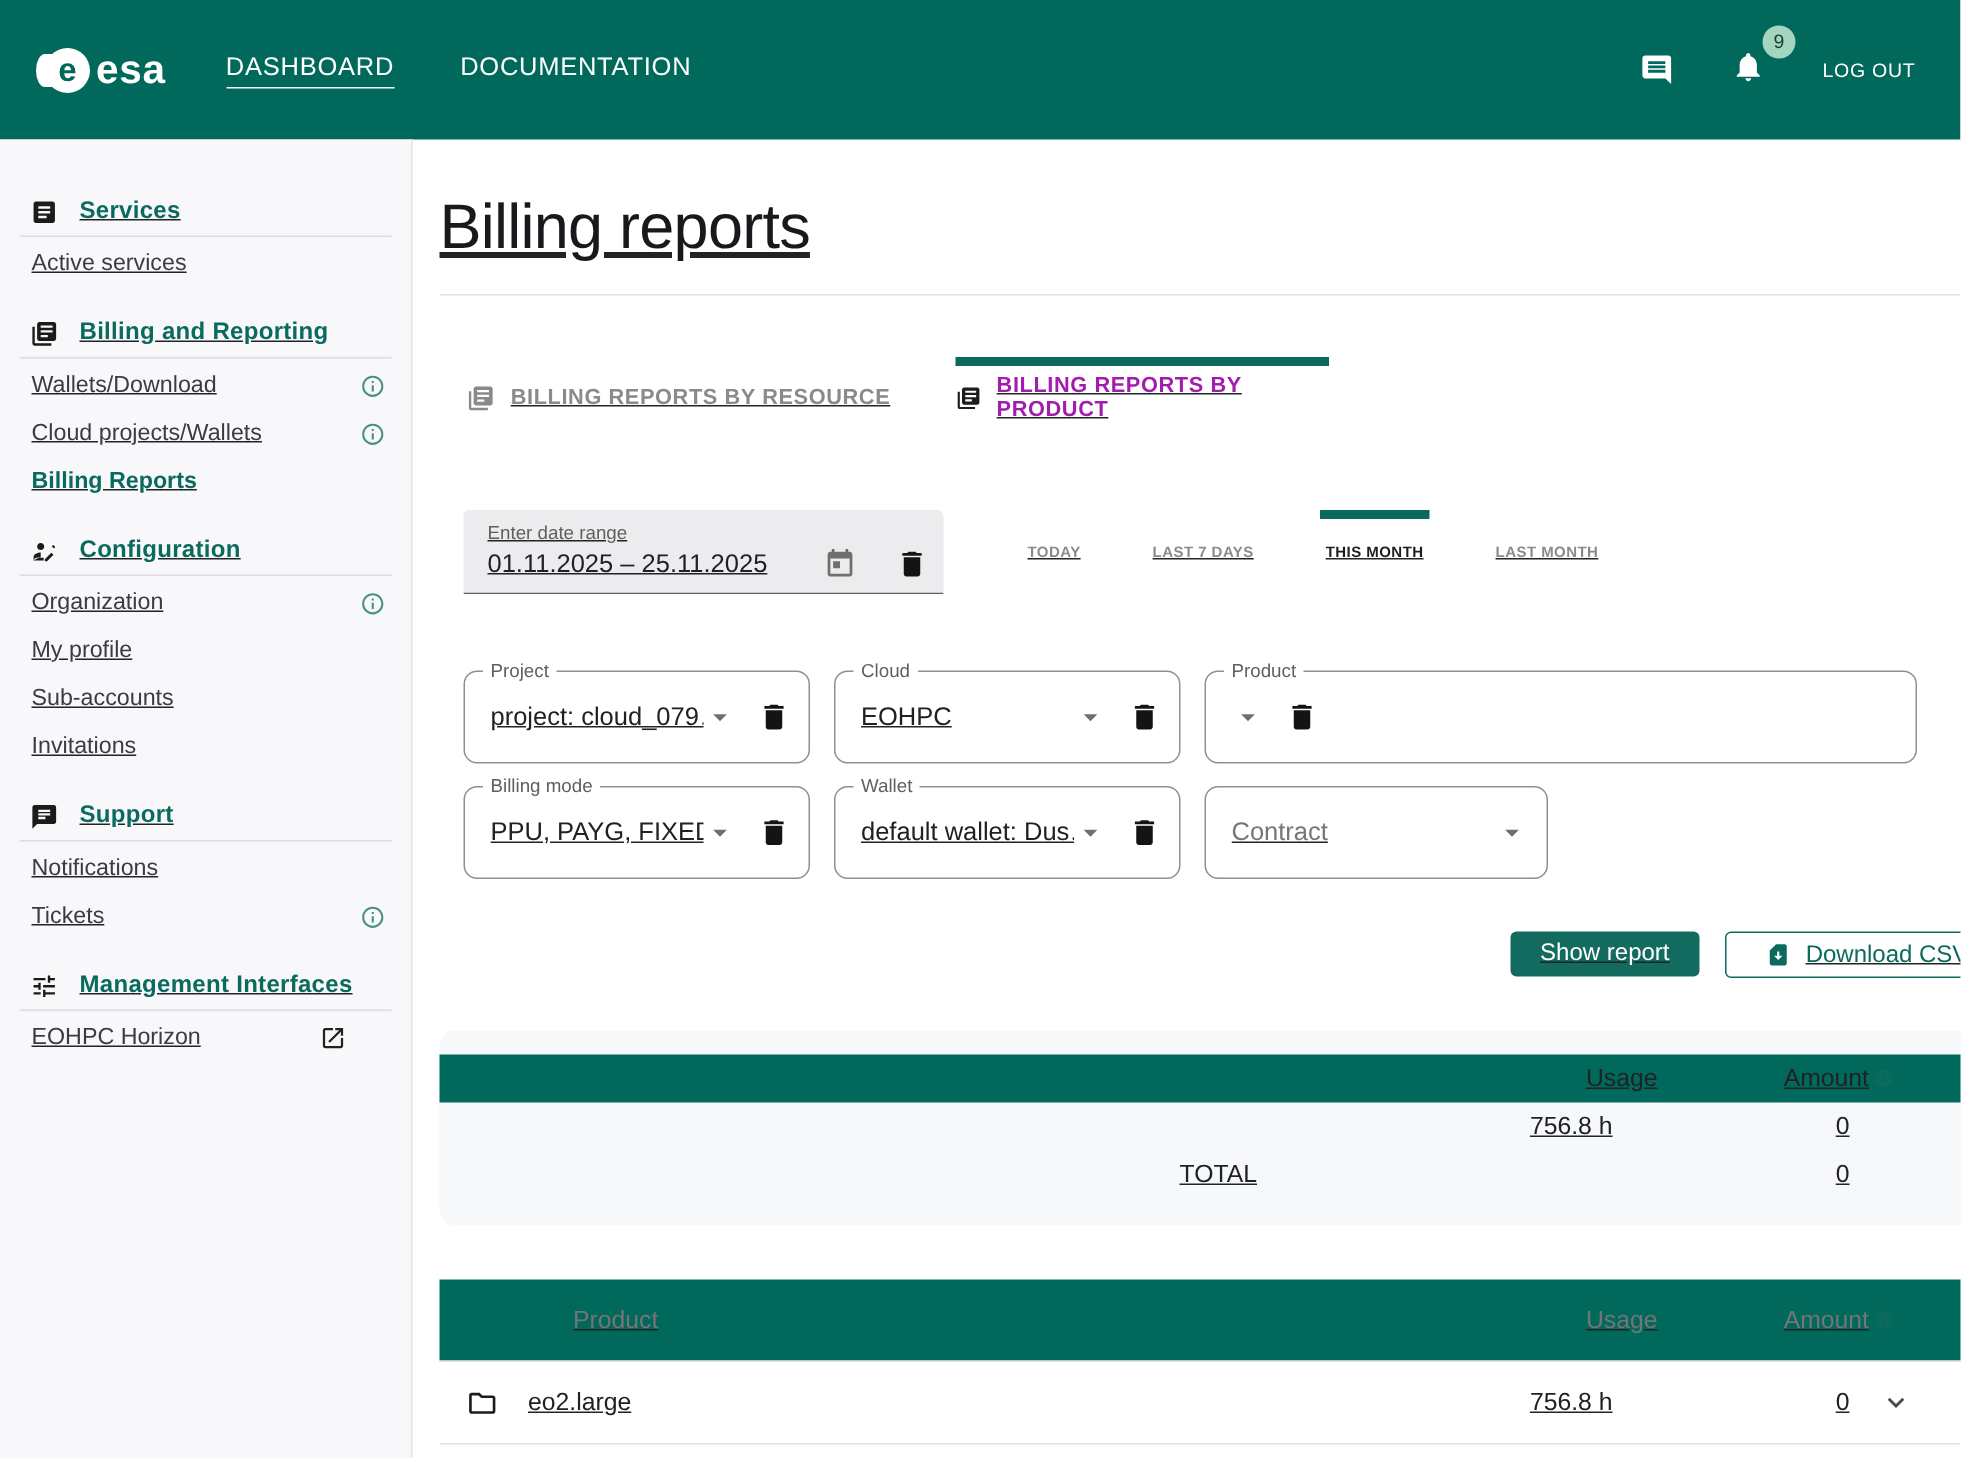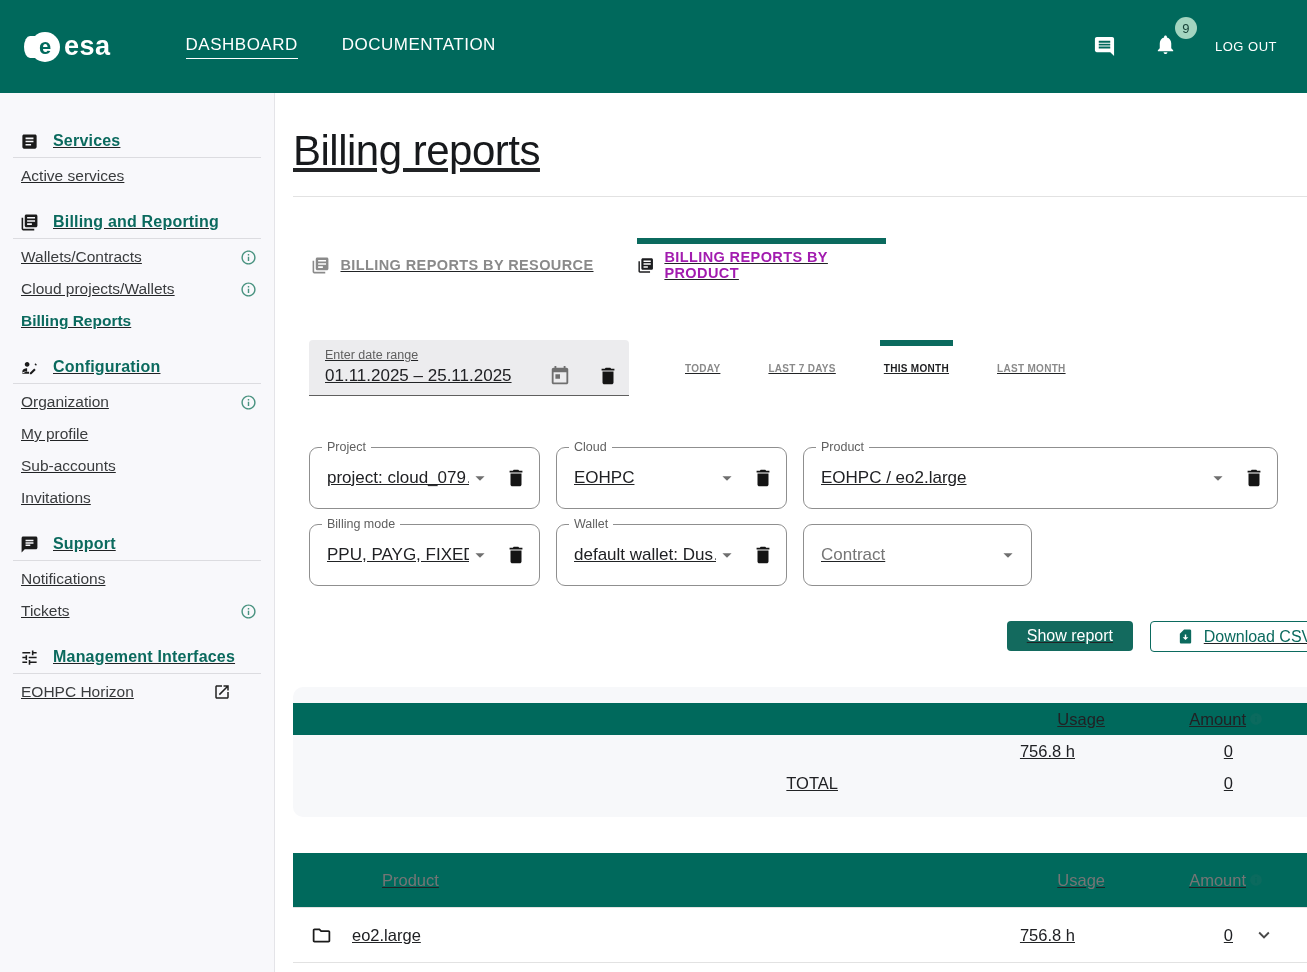--- a/index.html
+++ b/index.html
@@ -8,21 +8,21 @@
 
   
   .header { height:93px; background:#00695c; display:flex; align-items:center; padding:0 30px; }
   .logo { display:flex; align-items:center; gap:4px; cursor:pointer; }
   .logo-mark { width:30px; height:30px; background:#fff; border-radius:50%; position:relative;
     display:flex; align-items:center; justify-content:center; }
   .logo-mark::before { content:""; position:absolute; left:-6px; top:4px; width:12px; height:22px;
     background:#fff; border-radius:50% 0 0 50%; }
   .logo-e { color:#00695c; font-weight:bold; font-size:22px; line-height:1; position:relative; }
   .logo-text { color:#fff; font-size:27px; font-weight:bold; letter-spacing:.5px; }
-  .topnav { display:flex; gap:44px; margin-left:75px; }
+  .topnav { display:flex; gap:44px; margin-left:40px; }
   .topnav-item { color:#fff; font-size:17px; letter-spacing:.5px; cursor:pointer; padding-bottom:3px; }
   .topnav-item.active { border-bottom:1.5px solid #fff; }
   .header-right { margin-left:auto; display:flex; align-items:center; gap:38px; }
   .hicon { width:23px; height:23px; fill:#fff; cursor:pointer; }
   .bell-wrap { position:relative; cursor:pointer; }
   .badge { position:absolute; top:-16px; right:-20px; width:22px; height:22px; border-radius:50%;
     background:#a3d5c0; color:#143f35; font-size:13px; display:flex; align-items:center; justify-content:center; }
   .logout { color:#fff; font-size:13px; letter-spacing:.5px; cursor:pointer; }
 
   
@@ -158,21 +158,21 @@
 
     <div class="side-section">
       <div class="side-head">
         <svg viewBox="0 0 24 24">
             <path d="M4 6H2v14c0 1.1.9 2 2 2h14v-2H4V6zm16-4H8c-1.1 0-2 .9-2 2v12c0 1.1.9 2 2 2h12c1.1 0 2-.9 2-2V4c0-1.1-.9-2-2-2zm-1 9H9V9h10v2zm-4 4H9v-2h6v2zm4-8H9V5h10v2z"></path>
           </svg>
         <span class="side-head-label">Billing and Reporting</span>
       </div>
       <hr class="side-hr">
       <div class="side-item">
-        <span>Wallets/Contracts</span>
+        <span>Wallets/Download</span>
         <span class="spacer"></span>
         <svg class="info-icon" viewBox="0 0 24 24">
             <path d="M11 7h2v2h-2zm0 4h2v6h-2zm1-9C6.48 2 2 6.48 2 12s4.48 10 10 10 10-4.48 10-10S17.52 2 12 2zm0 18c-4.41 0-8-3.59-8-8s3.59-8 8-8 8 3.59 8 8-3.59 8-8 8z"></path>
           </svg>
       </div>
       <div class="side-item">
         <span>Cloud projects/Wallets</span>
         <span class="spacer"></span>
         <svg class="info-icon" viewBox="0 0 24 24">
             <path d="M11 7h2v2h-2zm0 4h2v6h-2zm1-9C6.48 2 2 6.48 2 12s4.48 10 10 10 10-4.48 10-10S17.52 2 12 2zm0 18c-4.41 0-8-3.59-8-8s3.59-8 8-8 8 3.59 8 8-3.59 8-8 8z"></path>
@@ -313,21 +313,20 @@
           <span class="fvalue">EOHPC</span>
           <svg class="dd-arrow" viewBox="0 0 24 24">
               <path d="M7 10l5 5 5-5z"></path>
             </svg>
           <svg class="trash-icon" viewBox="0 0 24 24">
               <path d="M6 19c0 1.1.9 2 2 2h8c1.1 0 2-.9 2-2V7H6v12zM19 4h-3.5l-1-1h-5l-1 1H5v2h14V4z"></path>
             </svg>
         </div>
         <div class="fbox w475">
           <span class="flabel">Product</span>
-          <span class="fvalue">EOHPC / eo2.large</span>
           <svg class="dd-arrow" viewBox="0 0 24 24">
               <path d="M7 10l5 5 5-5z"></path>
             </svg>
           <svg class="trash-icon" viewBox="0 0 24 24">
               <path d="M6 19c0 1.1.9 2 2 2h8c1.1 0 2-.9 2-2V7H6v12zM19 4h-3.5l-1-1h-5l-1 1H5v2h14V4z"></path>
             </svg>
         </div>
       </div>
       <div class="frow">
         <div class="fbox w231">

